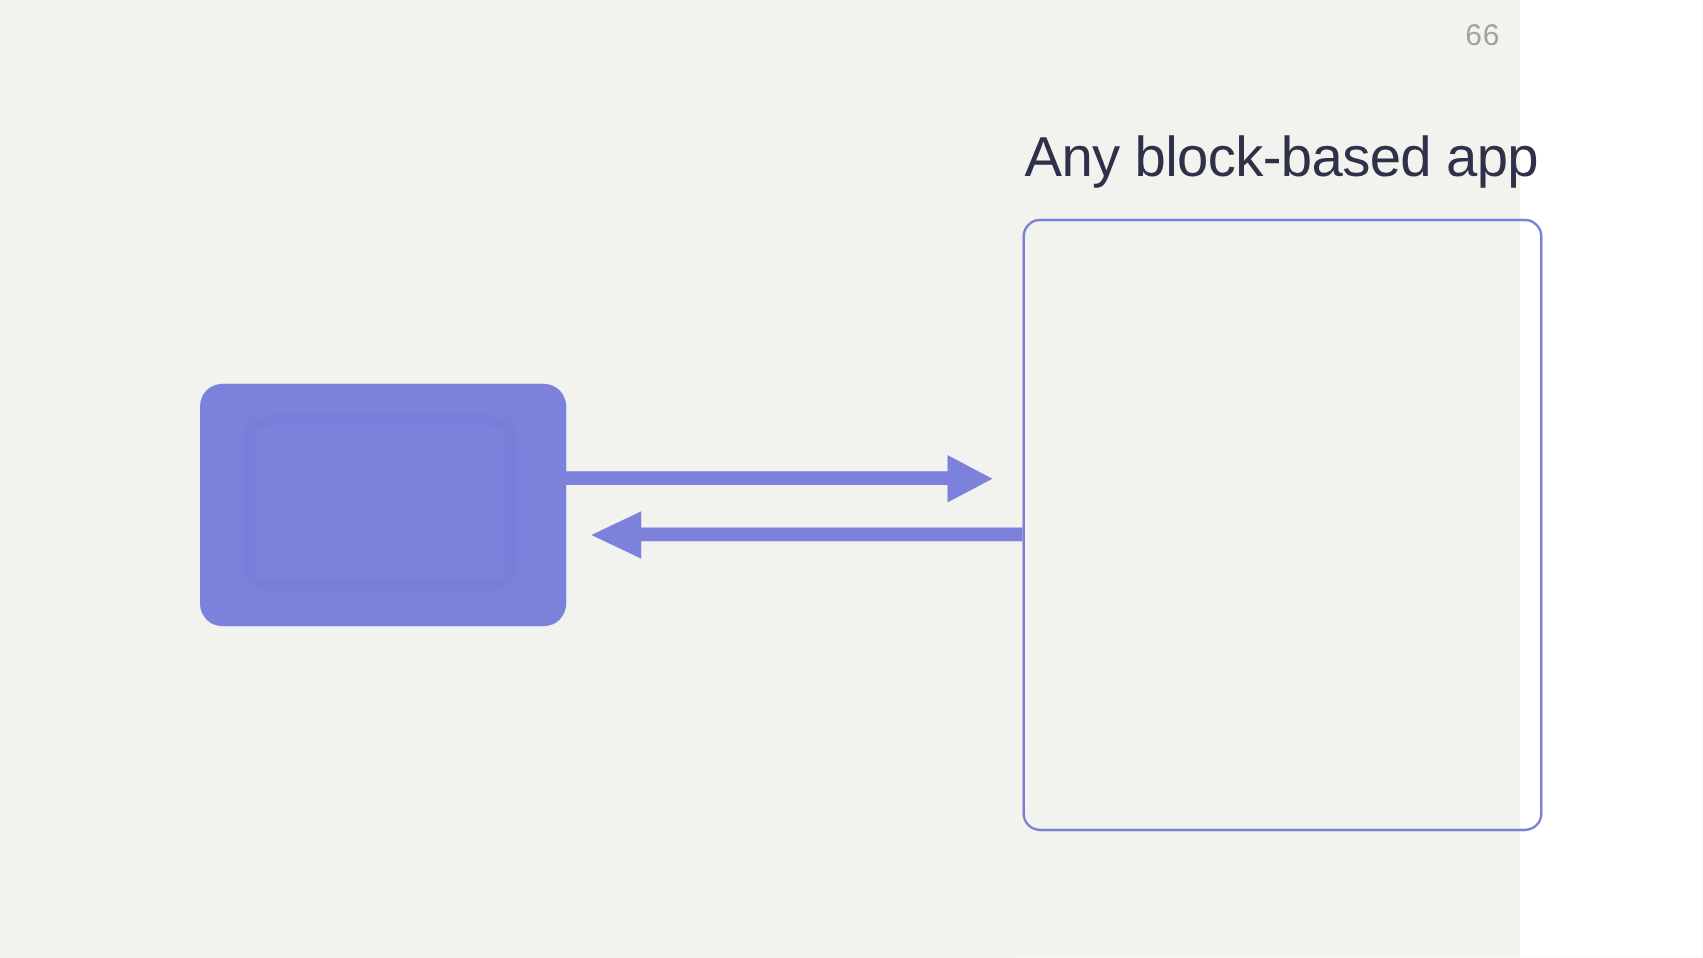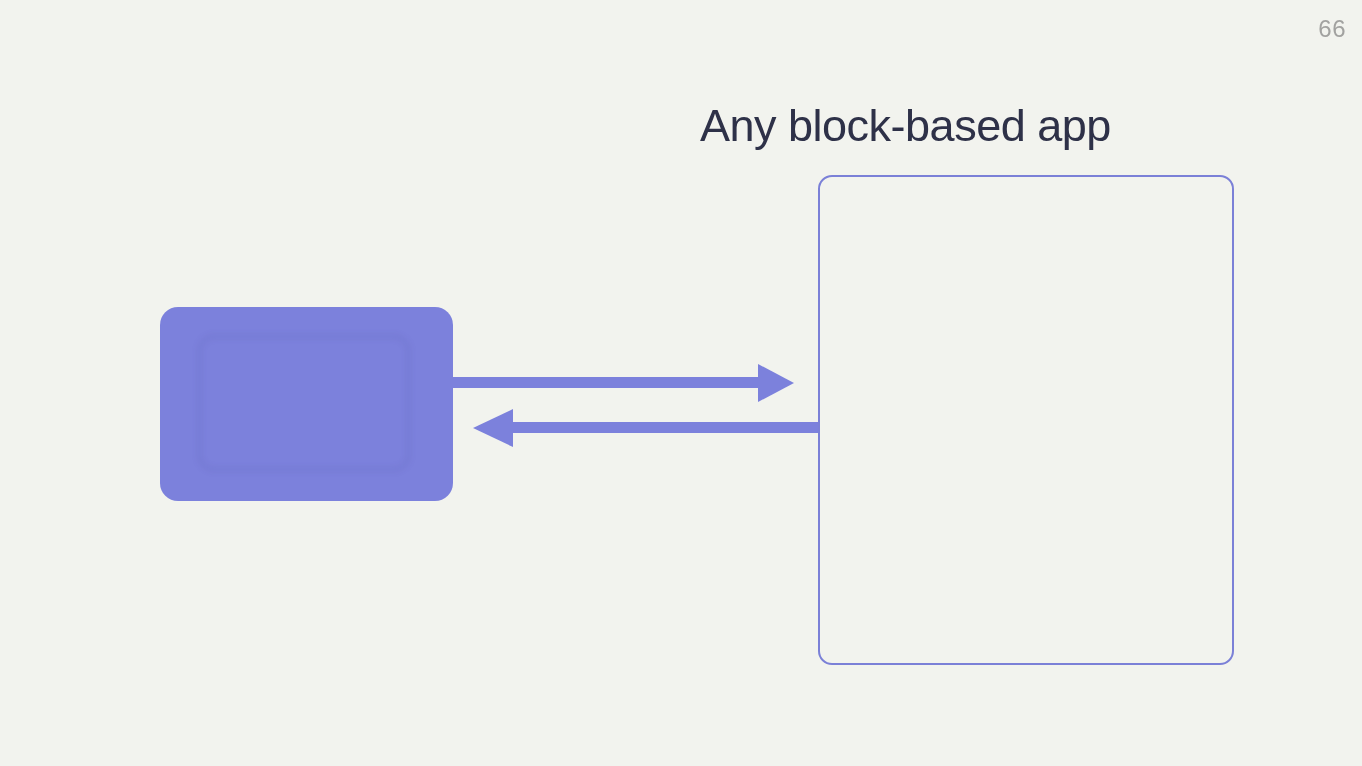--- a/index.html
+++ b/index.html
@@ -6,38 +6,38 @@
 
   html, body {
     width: 1362px;
     height: 766px;
     overflow: hidden;
     font-family: "Liberation Sans", sans-serif;
   }
 
   .slide {
     position: relative;
-    width: 1362px;
+    width: 1216px;
     height: 766px;
     background: var(--bg, #F2F3EE);
   }
 
   .page-number {
     position: absolute;
     top: 15px;
     right: 16px;
     font-size: 24px;
     font-weight: 400;
     color: var(--pagenum, #A2A2A0);
     letter-spacing: 0.5px;
   }
 
   .heading {
     position: absolute;
-    text-align: left;
+    text-align: center;
     font-size: 45px;
     font-weight: 500;
     color: var(--text, #2E3148);
     letter-spacing: -0.5px;
     white-space: nowrap;
   }
 
   .block-label {
     left: 160px;
     width: 293px;

